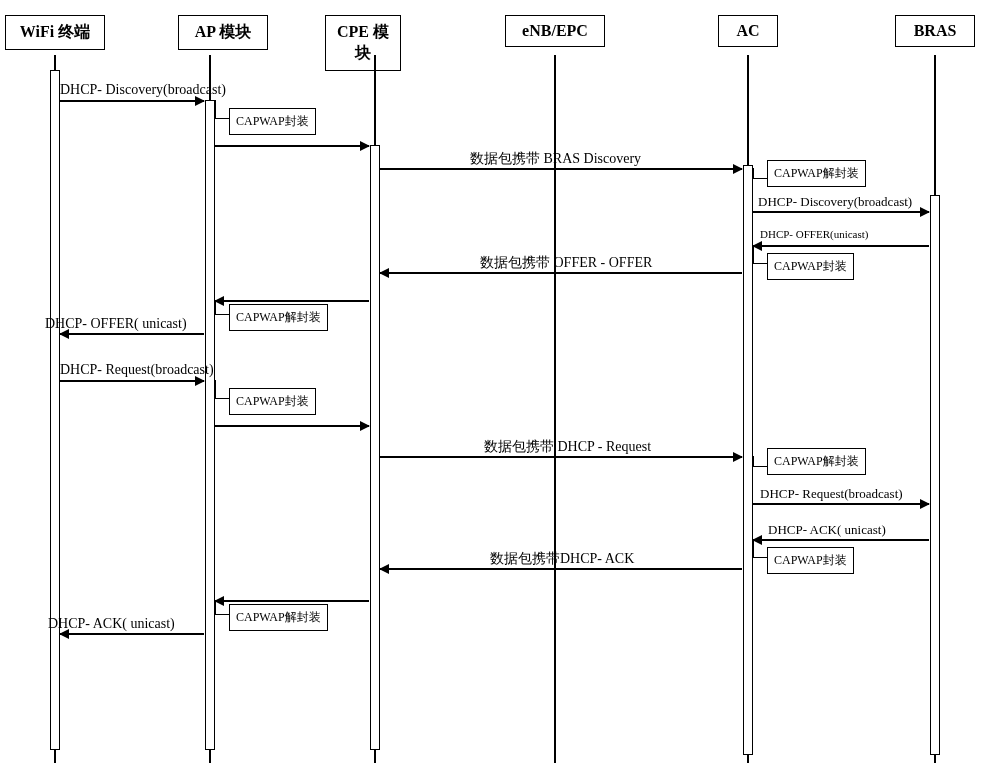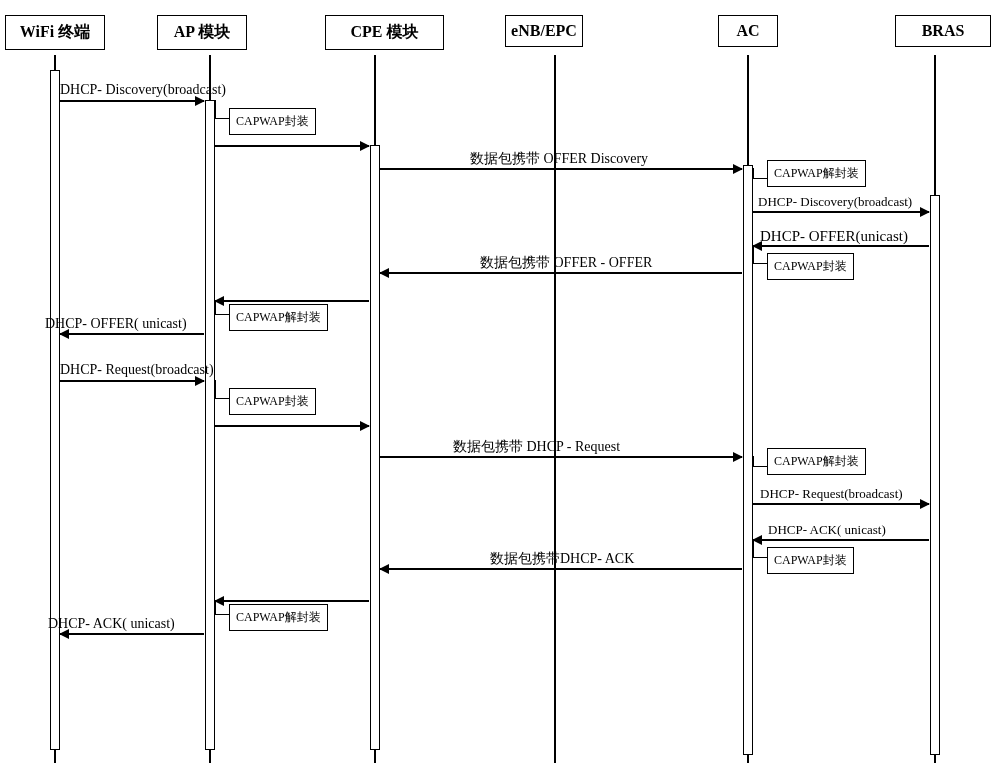--- a/index.html
+++ b/index.html
@@ -74,25 +74,25 @@
   }
   .note-conn {
     position: absolute;
     background: #000;
   }
 </style>
 </head>
 <body>
 
 <div class="participant-box" style="left:5px; top:15px; width:100px;">WiFi 终端</div>
-<div class="participant-box" style="left:157px; top:15px; width:90px;">AP 模块</div>
-<div class="participant-box" style="left:325px; top:15px; width:119px;">CPE 模块</div>
-<div class="participant-box" style="left:505px; top:15px; width:78px;">eNB/EPC</div>
+<div class="participant-box" style="left:178px; top:15px; width:90px;">AP 模块</div>
+<div class="participant-box" style="left:325px; top:15px; width:76px;">CPE 模块</div>
+<div class="participant-box" style="left:505px; top:15px; width:100px;">eNB/EPC</div>
 <div class="participant-box" style="left:718px; top:15px; width:60px;">AC</div>
-<div class="participant-box" style="left:895px; top:15px; width:96px;">BRAS</div>
+<div class="participant-box" style="left:895px; top:15px; width:80px;">BRAS</div>
 
 <div class="lifeline" style="left:54px; height:708px;"></div>
 <div class="lifeline" style="left:209px; height:708px;"></div>
 <div class="lifeline" style="left:374px; height:708px;"></div>
 <div class="lifeline" style="left:554px; height:708px;"></div>
 <div class="lifeline" style="left:747px; height:708px;"></div>
 <div class="lifeline" style="left:934px; height:708px;"></div>
 
 <div class="activation" style="left:50px; top:70px; height:680px;"></div>
 <div class="activation" style="left:205px; top:100px; height:650px;"></div>
@@ -102,31 +102,31 @@
 
 <div class="msg-label" style="left:60px; top:82px;">DHCP- Discovery(broadcast)</div>
 <div class="arrow right" style="left:60px; top:100px; width:144px;"></div>
 
 <div class="note-conn" style="left:215px; top:100px; width:1px; height:18px;"></div>
 <div class="note-conn" style="left:215px; top:118px; width:14px; height:1px;"></div>
 <div class="note-box" style="left:229px; top:108px;">CAPWAP封装</div>
 
 <div class="arrow right" style="left:215px; top:145px; width:154px;"></div>
 
-<div class="msg-label" style="left:470px; top:150px;">数据包携带 OFFER  Discovery</div>
+<div class="msg-label" style="left:470px; top:150px;">数据包携带 BRAS  Discovery</div>
 <div class="arrow right" style="left:380px; top:168px; width:362px;"></div>
 
 <div class="note-conn" style="left:753px; top:168px; width:1px; height:10px;"></div>
 <div class="note-conn" style="left:753px; top:178px; width:14px; height:1px;"></div>
 <div class="note-box" style="left:767px; top:160px;">CAPWAP解封装</div>
 
 <div class="msg-label" style="left:758px; top:194px; font-size:13px;">DHCP- Discovery(broadcast)</div>
 <div class="arrow right" style="left:753px; top:211px; width:176px;"></div>
 
-<div class="msg-label" style="left:760px; top:228px; font-size:15px;">DHCP- OFFER(unicast)</div>
+<div class="msg-label" style="left:760px; top:228px; font-size:11px;">DHCP- OFFER(unicast)</div>
 <div class="arrow left" style="left:753px; top:245px; width:176px;"></div>
 
 <div class="note-conn" style="left:753px; top:245px; width:1px; height:18px;"></div>
 <div class="note-conn" style="left:753px; top:263px; width:14px; height:1px;"></div>
 <div class="note-box" style="left:767px; top:253px;">CAPWAP封装</div>
 
 <div class="msg-label" style="left:480px; top:254px;">数据包携带 OFFER - OFFER</div>
 <div class="arrow left" style="left:380px; top:272px; width:362px;"></div>
 
 <div class="arrow left" style="left:215px; top:300px; width:154px;"></div>
@@ -140,21 +140,21 @@
 
 <div class="msg-label" style="left:60px; top:362px;">DHCP- Request(broadcast)</div>
 <div class="arrow right" style="left:60px; top:380px; width:144px;"></div>
 
 <div class="note-conn" style="left:215px; top:380px; width:1px; height:18px;"></div>
 <div class="note-conn" style="left:215px; top:398px; width:14px; height:1px;"></div>
 <div class="note-box" style="left:229px; top:388px;">CAPWAP封装</div>
 
 <div class="arrow right" style="left:215px; top:425px; width:154px;"></div>
 
-<div class="msg-label" style="left:453px; top:438px;">数据包携带 DHCP - Request</div>
+<div class="msg-label" style="left:484px; top:438px;">数据包携带 DHCP - Request</div>
 <div class="arrow right" style="left:380px; top:456px; width:362px;"></div>
 
 <div class="note-conn" style="left:753px; top:456px; width:1px; height:10px;"></div>
 <div class="note-conn" style="left:753px; top:466px; width:14px; height:1px;"></div>
 <div class="note-box" style="left:767px; top:448px;">CAPWAP解封装</div>
 
 <div class="msg-label" style="left:760px; top:486px; font-size:13px;">DHCP- Request(broadcast)</div>
 <div class="arrow right" style="left:753px; top:503px; width:176px;"></div>
 
 <div class="msg-label" style="left:768px; top:522px; font-size:13px;">DHCP- ACK( unicast)</div>

